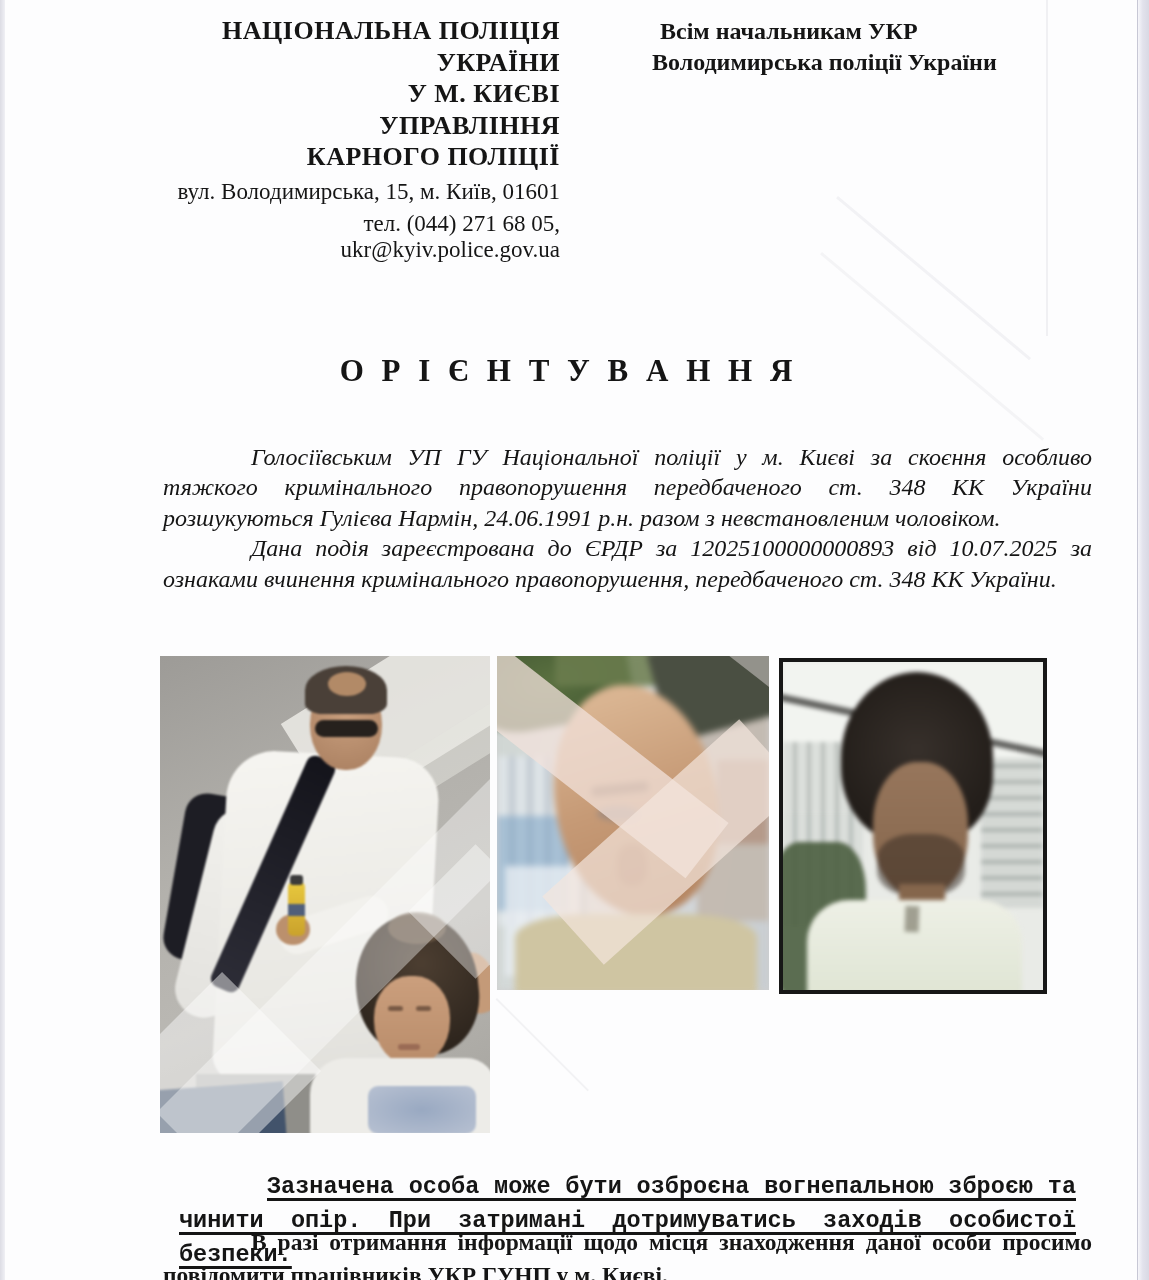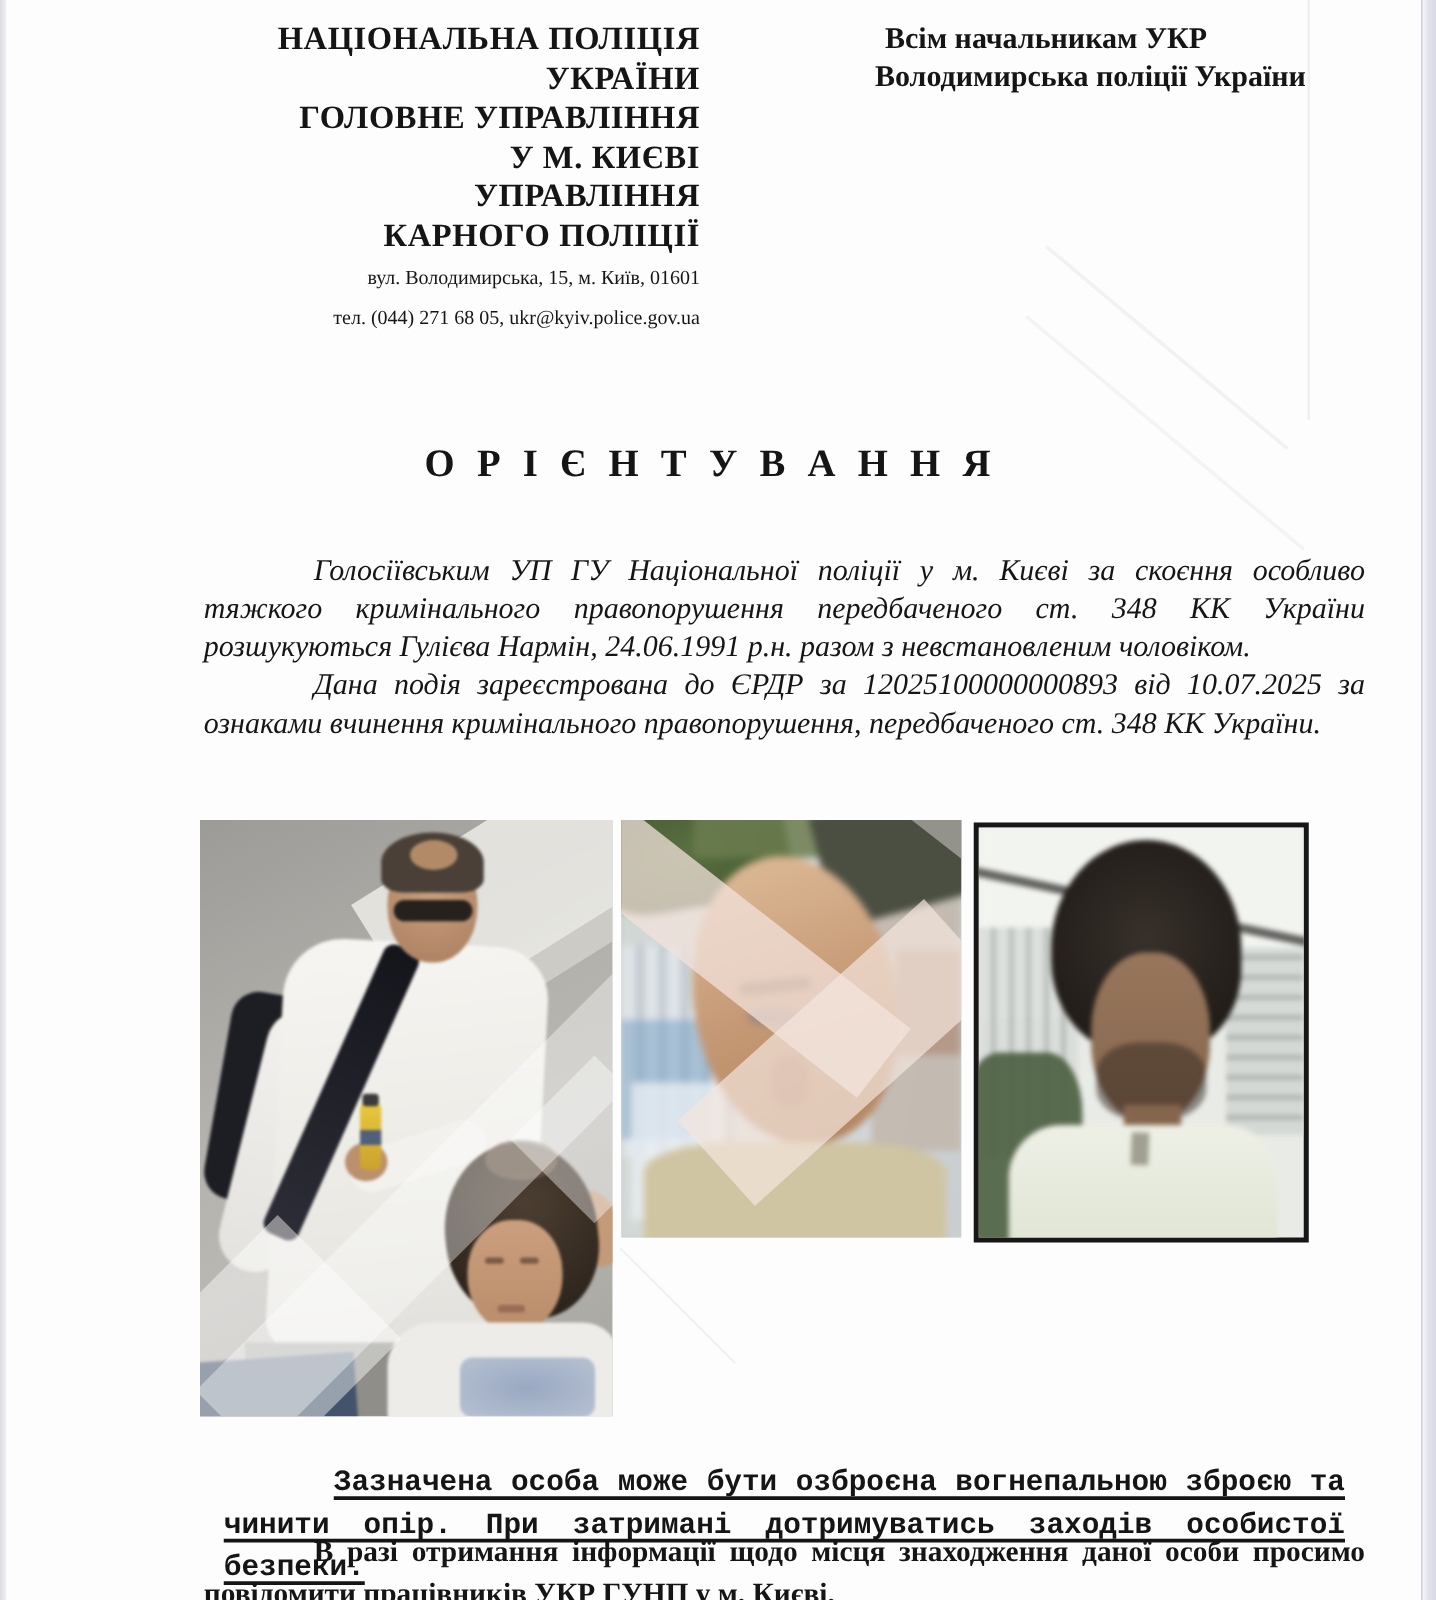--- a/index.html
+++ b/index.html
@@ -18,24 +18,24 @@
     border-left:1px solid rgba(120,120,150,.18);}
   
   .crease{position:absolute;background:rgba(70,70,100,.07);pointer-events:none;}
   .crease.v{left:1046px;top:0;width:2px;height:336px;}
   .crease.d1{left:838px;top:196px;width:252px;height:3px;transform:rotate(40deg);transform-origin:left top;background:rgba(70,70,100,.06);}
   .crease.d2{left:822px;top:252px;width:290px;height:3px;transform:rotate(40deg);transform-origin:left top;background:rgba(70,70,100,.05);}
   .crease.d3{left:497px;top:998px;width:130px;height:2px;transform:rotate(45deg);transform-origin:left top;background:rgba(60,60,80,.06);}
 
   .letterhead{position:absolute;left:146px;top:15px;width:414px;text-align:right;}
   .letterhead .org{font-weight:bold;font-size:26px;line-height:31.5px;letter-spacing:.5px;}
-  .letterhead .addr{font-size:16px;line-height:26px;margin-top:6px;}
+  .letterhead .addr{font-size:23px;line-height:26px;margin-top:6px;}
 
   .addressee{position:absolute;left:652px;top:16px;width:390px;
-    font-weight:bold;font-size:24px;line-height:31px;text-align:left;margin-left:48px;}
+    font-weight:bold;font-size:24px;line-height:31px;text-align:left;}
   .addressee .l1{padding-left:8px;}
 
   .doc-title{position:absolute;left:0;top:353px;width:1137px;text-align:center;
     font-weight:bold;font-size:31px;letter-spacing:5px;}
 
   .bodytext{position:absolute;left:163px;top:442px;width:929px;
     font-size:24px;line-height:30.4px;text-align:justify;font-style:italic;}
   .bodytext p{margin:0;text-indent:88px;}
 
   .warning{position:absolute;left:163px;top:1154px;width:929px;
@@ -130,21 +130,20 @@
   <div class="edge-left"></div>
   <div class="edge-right"></div>
   <div class="crease v"></div>
   <div class="crease d1"></div>
   <div class="crease d2"></div>
   <div class="crease d3"></div>
 
   <div class="letterhead">
     <div class="org">НАЦІОНАЛЬНА ПОЛІЦІЯ</div>
     <div class="org">УКРАЇНИ</div>
-    <div class="org">ГОЛОВНЕ УПРАВЛІННЯ</div>
     <div class="org">У М. КИЄВІ</div>
     <div class="org">УПРАВЛІННЯ</div>
     <div class="org">КАРНОГО ПОЛІЦІЇ</div>
     <div class="addr">вул. Володимирська, 15, м. Київ, 01601</div>
     <div class="addr">тел. (044) 271 68 05, ukr@kyiv.police.gov.ua</div>
   </div>
 
   <div class="addressee">
     <div class="l1">Всім начальникам УКР</div>
     <div>Володимирська поліції України</div>

